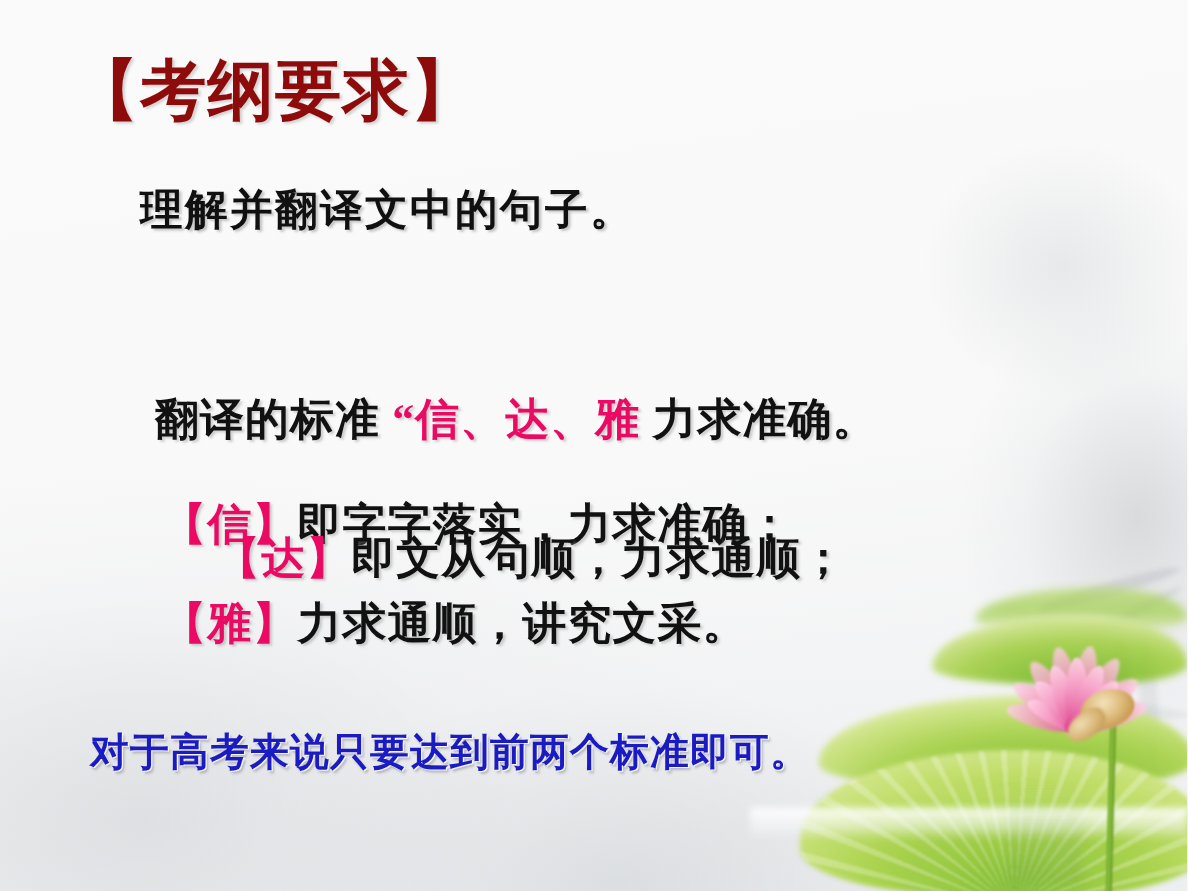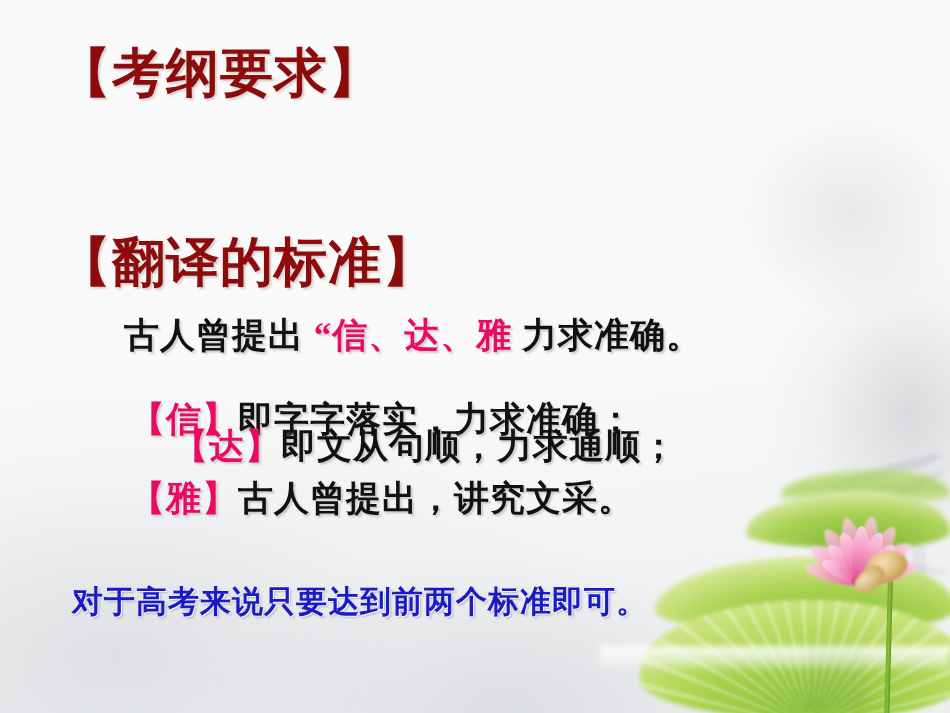--- a/index.html
+++ b/index.html
@@ -251,35 +251,35 @@
     <div class="petal" style="transform:rotate(44deg)  translateY(4px)  scale(.95);"></div>
     <div class="petal" style="transform:rotate(66deg)  translateY(6px)  scale(.92);"></div>
     <div class="pod"></div>
     <div class="pod2"></div>
   </div>
 
   <div class="text-layer">
 
     <div id="h1" class="line heading">【考纲要求】</div>
 
-
-    <div id="h2" class="line heading">【翻译的标准】</div>
+    <div id="b1" class="line body-black">理解并翻译文中的句子。</div>
+
 
     <div id="s0" class="line std-line">
-      <span>古人曾提出 </span><span class="pink">“信、达、雅</span><span> 力求准确。</span>
+      <span>翻译的标准 </span><span class="pink">“信、达、雅</span><span> 力求准确。</span>
     </div>
 
     <div id="s1" class="line std-line">
       <span class="pink">【信】</span><span>即字字落实，力求准确；</span>
     </div>
 
     <div id="s2" class="line std-line">
       <span class="pink">【达】</span><span>即文从句顺，力求通顺；</span>
     </div>
 
     <div id="s3" class="line std-line">
-      <span class="pink">【雅】</span><span>古人曾提出，讲究文采。</span>
+      <span class="pink">【雅】</span><span>力求通顺，讲究文采。</span>
     </div>
 
     <div class="line footer-blue">对于高考来说只要达到前两个标准即可。</div>
 
   </div>
 </div>
 
 </body></html>

